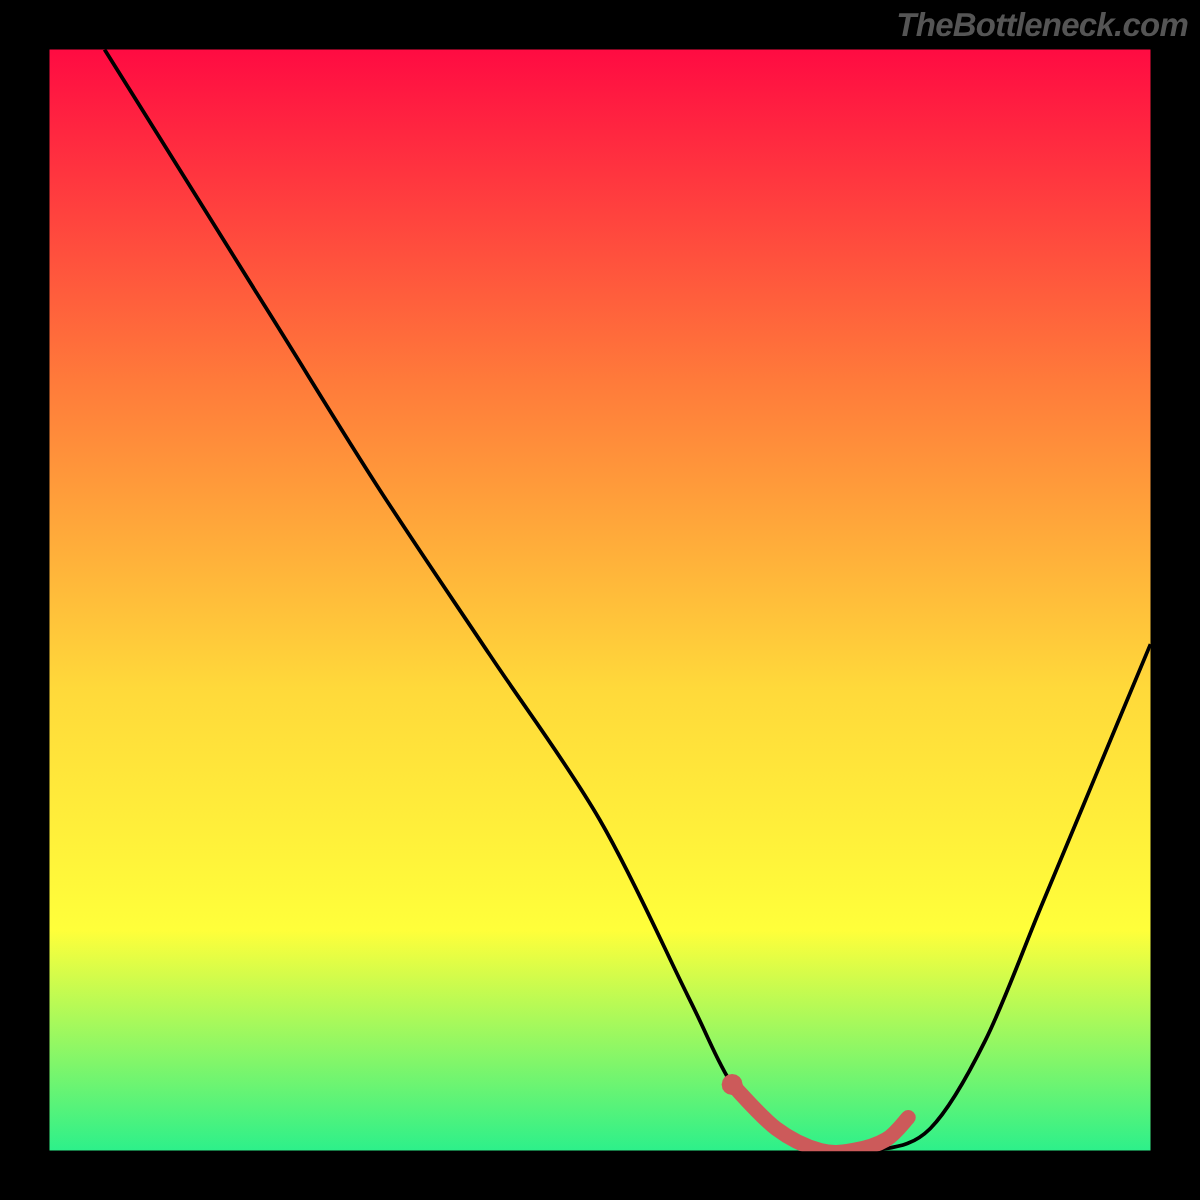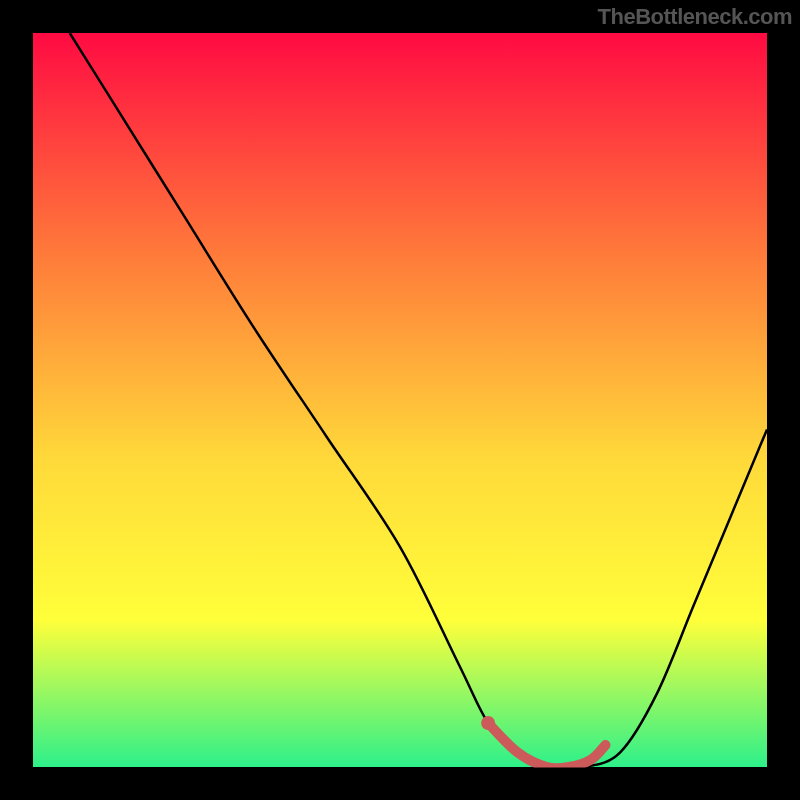--- a/index.html
+++ b/index.html
@@ -7,20 +7,21 @@
     padding: 0;
     width: 800px;
     height: 800px;
     overflow: hidden;
   }
   .chart-container {
     position: relative;
     width: 800px;
     height: 800px;
     background: #000;
+    font-style: italic;
   }
   .watermark {
     position: absolute;
     top: 4px;
     right: 8px;
     font-family: Arial, Helvetica, sans-serif;
     font-size: 22px;
     font-weight: bold;
     color: #555;
     z-index: 10;

